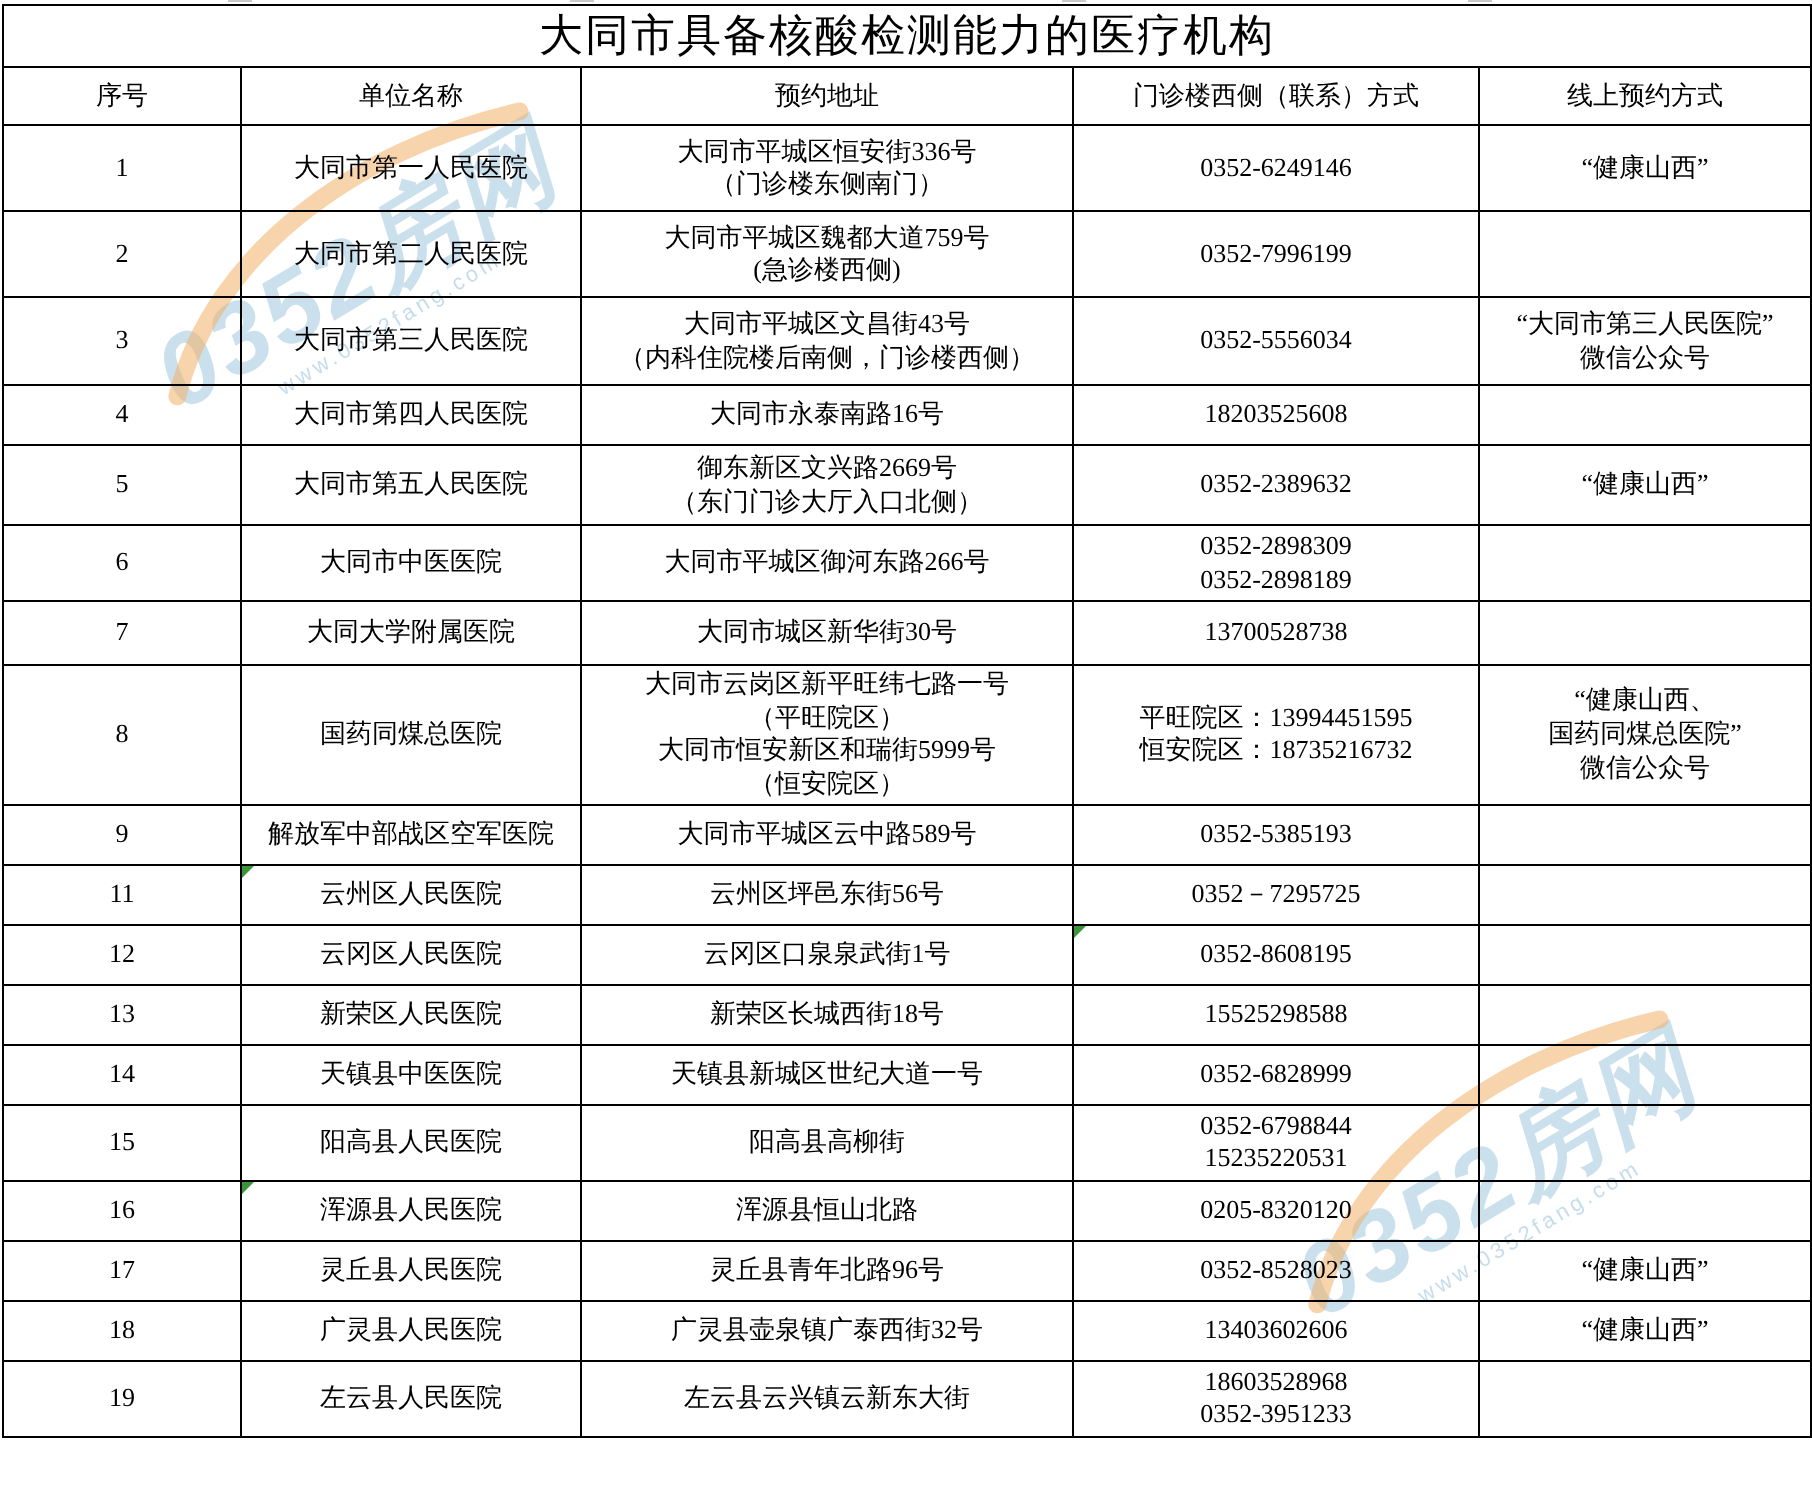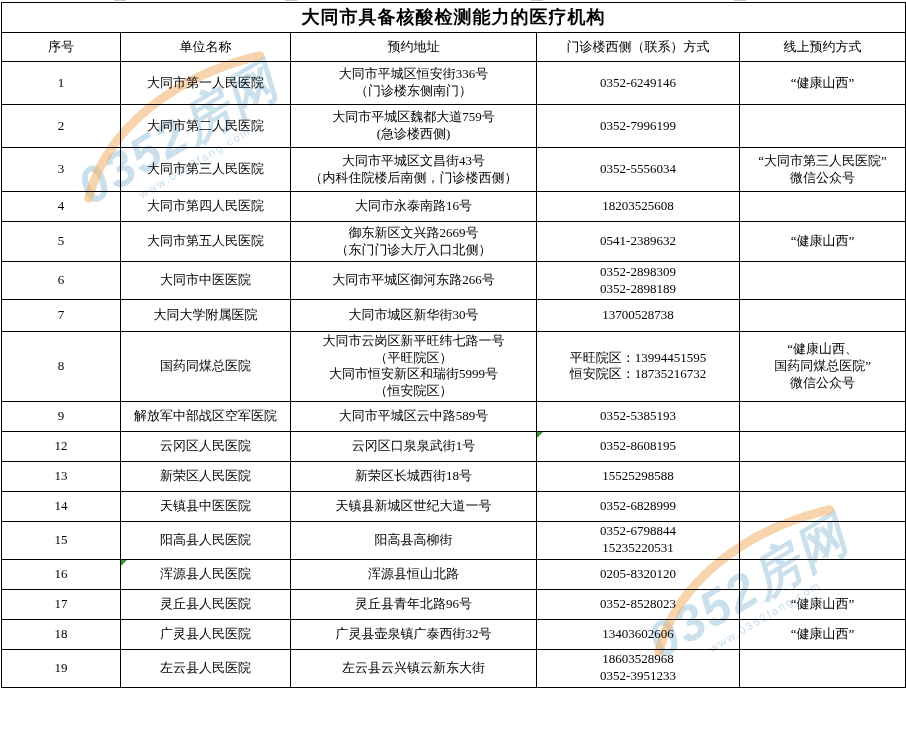--- a/index.html
+++ b/index.html
@@ -30,22 +30,22 @@
     border:1px solid #000;
     text-align:center;vertical-align:middle;
     padding:1px 3px;
     font-size:13px;font-weight:normal;
     line-height:1.28;
     overflow:hidden;
     position:relative;
   }
   tr.title-row td{
     height:27px;
-    font-weight:bold;
-    font-size:18px;
+    font-weight:normal;
+    font-size:22px;
     letter-spacing:1px;
   }
   tr.header-row th{height:26px;text-align:center;}
 
   .corner-marker{
     position:absolute;top:0;left:0;
     width:0;height:0;
     border-top:6px solid #3c9639;
     border-right:6px solid transparent;
   }
@@ -198,21 +198,21 @@
             <div>5</div>
           </td>
           <td>
             <div>大同市第五人民医院</div>
           </td>
           <td>
             <div>御东新区文兴路2669号</div>
             <div>（东门门诊大厅入口北侧）</div>
           </td>
           <td>
-            <div>0541-2389632</div>
+            <div>0352-2389632</div>
           </td>
           <td>
             <div>“健康山西”</div>
           </td>
         </tr>
         <tr style="height: 38px;">
           <td>
             <div>6</div>
           </td>
           <td>
@@ -275,20 +275,36 @@
           <td>
             <div>大同市平城区云中路589号</div>
           </td>
           <td>
             <div>0352-5385193</div>
           </td>
           <td></td>
         </tr>
         <tr style="height: 30px;">
           <td>
+            <div>11</div>
+          </td>
+          <td>
+            <div>云州区人民医院</div>
+            <span class="corner-marker"></span>
+          </td>
+          <td>
+            <div>云州区坪邑东街56号</div>
+          </td>
+          <td>
+            <div>0352－7295725</div>
+          </td>
+          <td></td>
+        </tr>
+        <tr style="height: 30px;">
+          <td>
             <div>12</div>
           </td>
           <td>
             <div>云冈区人民医院</div>
           </td>
           <td>
             <div>云冈区口泉泉武街1号</div>
           </td>
           <td>
             <div>0352-8608195</div>

